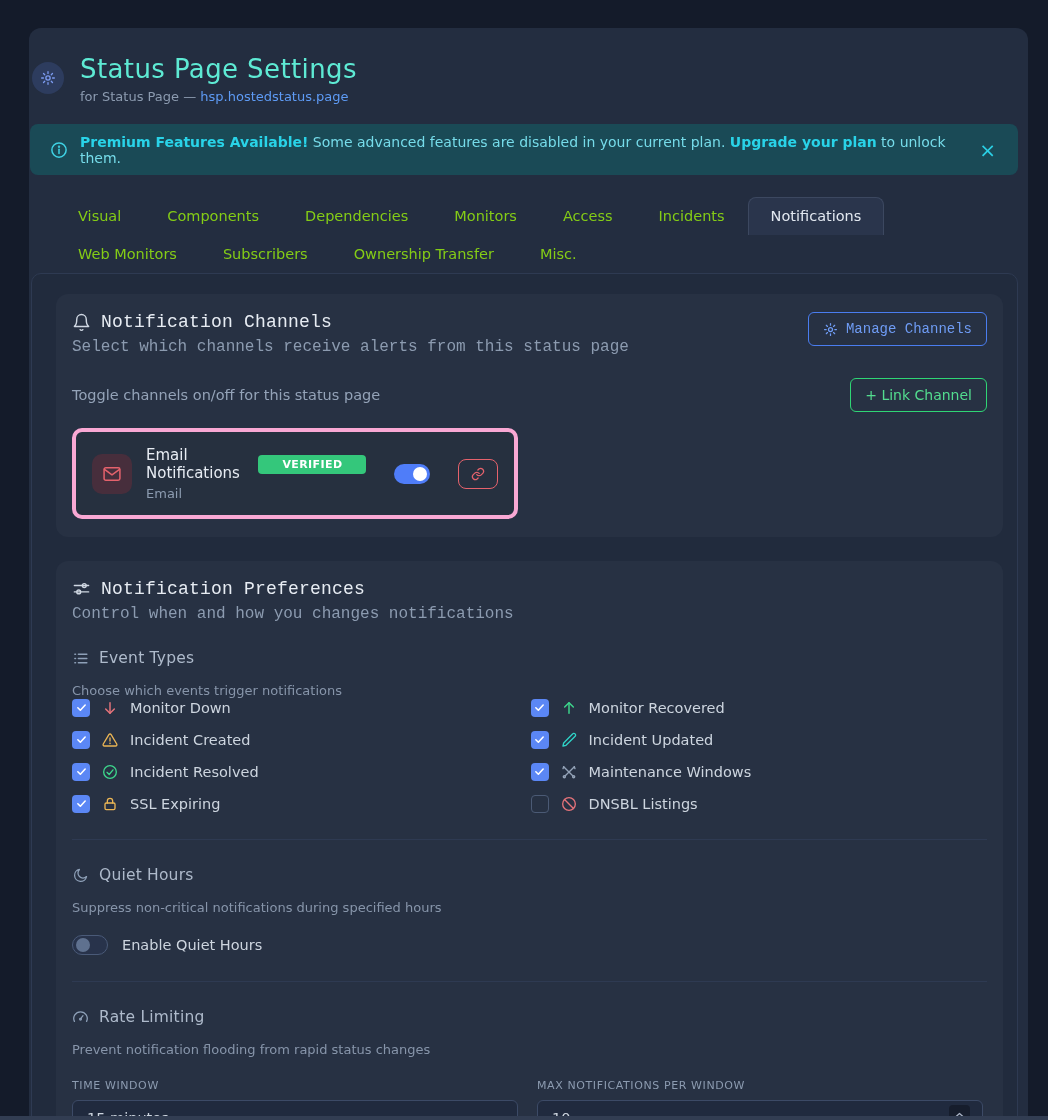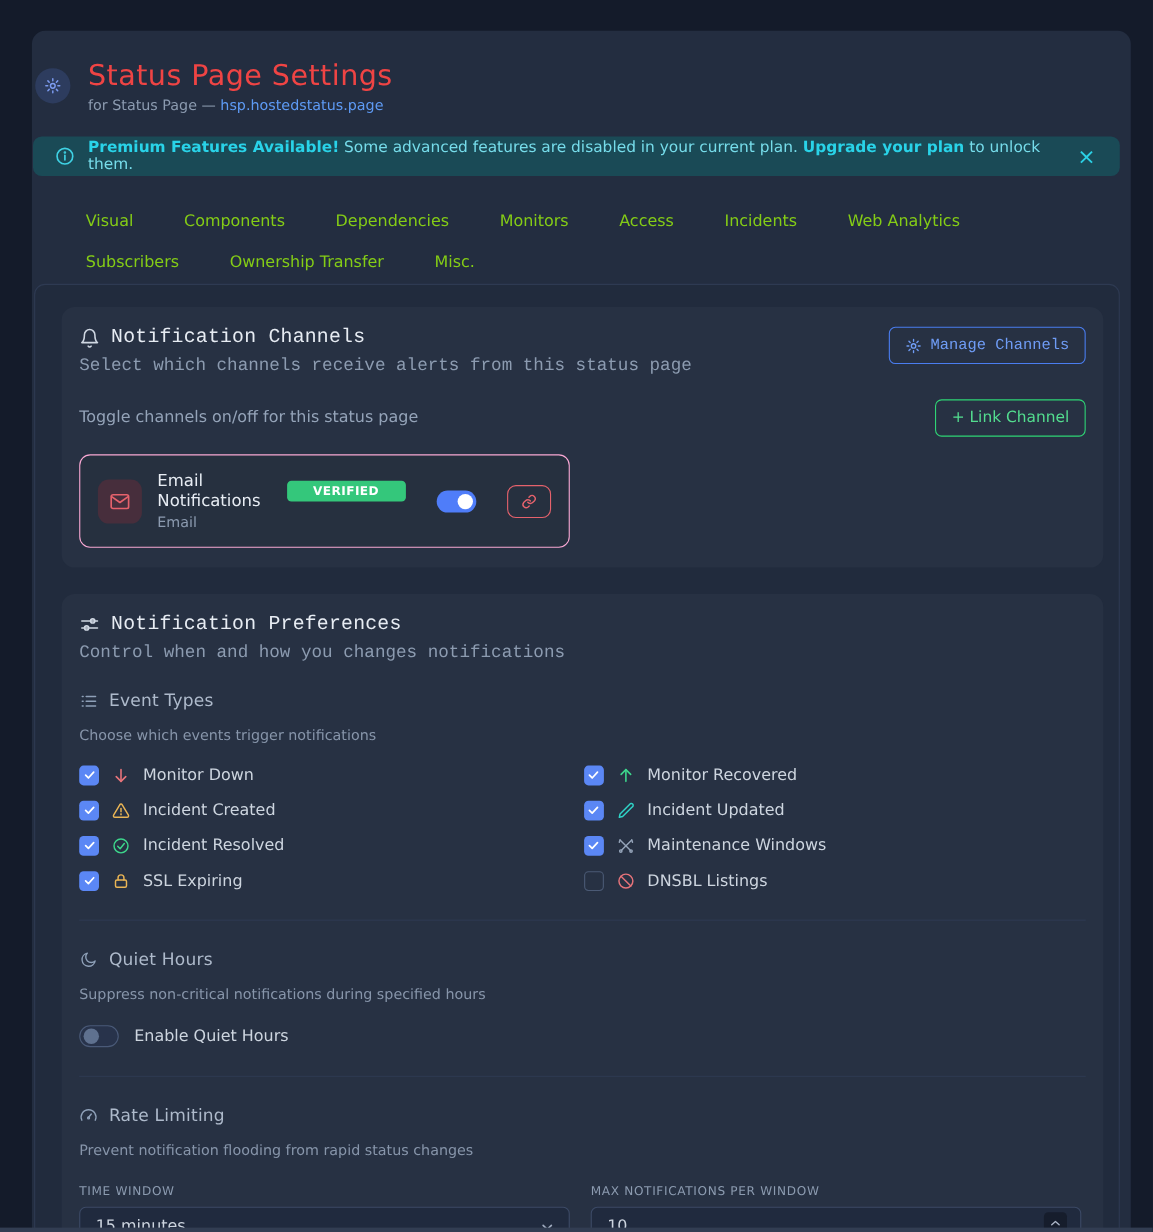--- a/index.html
+++ b/index.html
@@ -16,27 +16,27 @@
     position:absolute; left:29px; top:28px; width:999px; height:1092px;
     background:#232d40; border-radius:12px 12px 0 0; overflow:hidden;
   }
 
   
   .page-header { display:flex; align-items:flex-start; gap:16px; padding:26px 0 0 3px; }
   .avatar {
     width:32px; height:32px; border-radius:50%; background:#2d3c5e;
     display:flex; align-items:center; justify-content:center; color:#7c9bf0; flex:0 0 auto; margin-top:8px;
   }
-  .page-title { font-size:26px; font-weight:400; letter-spacing:.4px; color:#ef4444; }
+  .page-title { font-size:26px; font-weight:400; letter-spacing:.4px; color:#5eead4; }
   .page-subtitle { font-size:13px; color:#8c9bb0; margin-top:5px; }
   .page-subtitle a, .subtle-link { color:#5e9bf5; text-decoration:none; cursor:pointer; }
 
   
   .banner {
-    margin:20px 10px 0 1px; height:36px; border-radius:8px;
+    margin:20px 10px 0 1px; height:51px; border-radius:8px;
     background:#1a4a56; display:flex; align-items:center; padding:0 18px 0 20px;
     font-size:14px; color:#76dcea; gap:12px;
   }
   .banner .b-bold { color:#29d3e8; font-weight:bold; }
   .banner .b-link { color:#29d3e8; font-weight:bold; cursor:pointer; }
   .banner-close {
     margin-left:auto; color:#2bd0e5; font-size:20px; line-height:1; cursor:pointer;
     background:none; border:none; font-family:inherit; padding:4px;
   }
   .info-ic { color:#3fd2e4; flex:0 0 auto; }
@@ -69,21 +69,21 @@
     font-family:inherit; font-size:14px; padding:8px 14px;
   }
   .btn-blue { border:1px solid #4a7df0; color:#6f9cf5; }
   .btn-green { border:1px solid #2fd575; color:#53dd8f; }
 
   .hint-row { display:flex; align-items:center; margin-top:22px; }
   .hint-text { font-size:14.5px; color:#94a3b8; }
 
   
   .channel-card {
-    margin-top:16px; width:446px; border:1px solid #f9a8d4; border-radius:10px;
+    margin-top:16px; width:446px; border:4px solid #f9a8d4; border-radius:10px;
     padding:14px 16px; display:flex; align-items:center; gap:14px; background:#26303f;
   }
   .channel-tile {
     width:40px; height:40px; border-radius:10px; background:#472e3c;
     display:flex; align-items:center; justify-content:center; color:#e5626c; flex:0 0 auto;
   }
   .channel-name-row { display:flex; align-items:center; gap:10px; }
   .channel-name { font-size:15px; color:#e7ecf3; }
   .badge-verified {
     background:#34c77b; color:#ffffff; font-size:11px; font-weight:bold;
@@ -103,21 +103,21 @@
     background:transparent; color:#e5626c; display:flex; align-items:center; justify-content:center; cursor:pointer;
   }
 
   
   .sub-head { display:flex; align-items:center; gap:10px; margin-top:26px; color:#aebacb; }
   .sub-head .s-title { font-size:15.5px; letter-spacing:.2px; }
   .sub-ic { color:#8ea0b8; }
   .sub-desc { font-size:13px; color:#8795aa; margin-top:16px; }
 
   .event-grid {
-    margin-top:18px; display:grid; grid-template-columns:1fr 1fr; row-gap:13px; width:917px;
+    margin-top:0; display:grid; grid-template-columns:1fr 1fr; row-gap:13px; width:917px;
   }
   .event-row { display:flex; align-items:center; gap:12px; height:19px; cursor:pointer; }
   .checkbox {
     width:18px; height:18px; border-radius:4px; flex:0 0 auux;
     display:flex; align-items:center; justify-content:center;
   }
   .checkbox.checked { background:#5b87f5; color:#ffffff; }
   .checkbox.unchecked { background:transparent; border:1.5px solid #4b5a75; }
   .event-label { font-size:14.5px; color:#cdd5df; }
   .ev-ic { width:16px; height:16px; flex:0 0 auto; }
@@ -179,21 +179,22 @@
     <button class="banner-close">×</button>
   </div>
 
   <div class="tabs">
     <div class="tab">Visual</div>
     <div class="tab">Components</div>
     <div class="tab">Dependencies</div>
     <div class="tab">Monitors</div>
     <div class="tab">Access</div>
     <div class="tab">Incidents</div>
-    <div class="tab">Web Analytics</div>
+    <div class="tab active">Notifications</div>
+    <div class="tab">Web Monitors</div>
     <div class="tab">Subscribers</div>
     <div class="tab">Ownership Transfer</div>
     <div class="tab">Misc.</div>
   </div>
 
   <div class="section">
 
     <div class="card">
       <div class="card-head">
         <div class="card-head-text">

